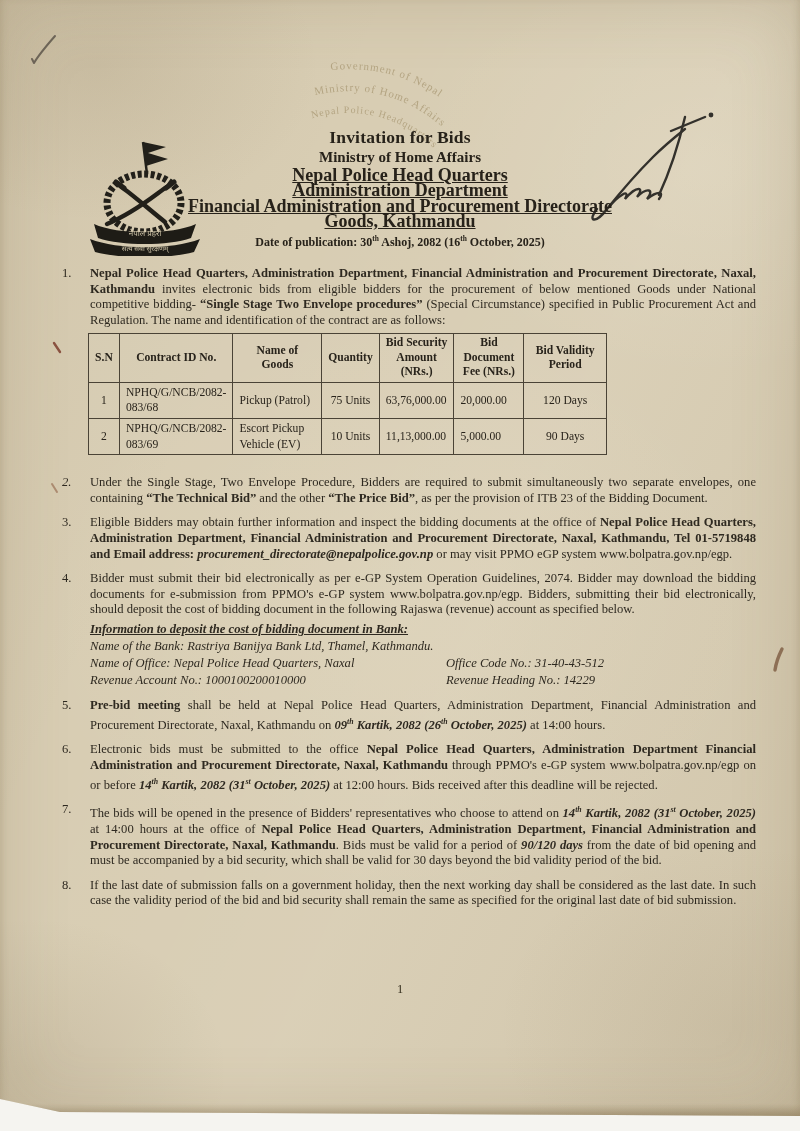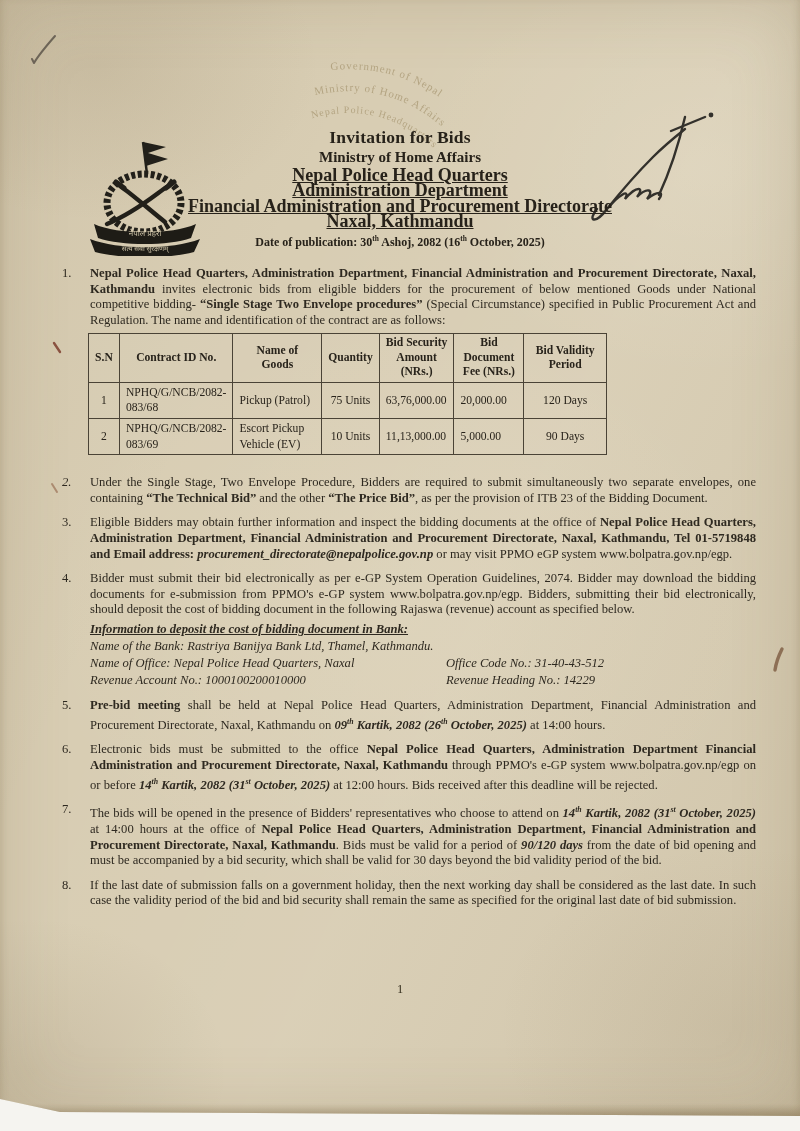--- a/index.html
+++ b/index.html
@@ -126,21 +126,21 @@
       <circle cx="126" cy="12" r="2.4" fill="#33312c" stroke="none"></circle>
     </g>
   </svg>
 
   <div class="hdr">
     <div class="title">Invitation for Bids</div>
     <div class="l-big">Ministry of Home Affairs</div>
     <div class="l-sm">Nepal Police Head Quarters</div>
     <div class="l-sm">Administration Department</div>
     <div class="l-sm">Financial Administration and Procurement Directorate</div>
-    <div class="l-sm">Naxal, Kathmandu</div>
+    <div class="l-sm">Goods, Kathmandu</div>
     <div class="date"><span>Date of publication: 30</span><sup>th</sup><span> Ashoj, 2082 (16</span><sup>th</sup><span> October, 2025)</span></div>
   </div>
 
   <div class="content">
 
     <div class="item">
       <div class="num">1.</div>
       <div class="txt">
         <span><span style="font-weight: bold;">Nepal Police Head Quarters, Administration Department, Financial Administration and Procurement Directorate, Naxal, Kathmandu</span><span> invites electronic bids from eligible bidders for the procurement of below mentioned Goods under National competitive bidding- </span><span style="font-weight: bold;">“Single Stage Two Envelope procedures”</span><span> (Special Circumstance) specified in Public Procurement Act and Regulation. The name and identification of the contract are as follows:</span></span>
         <table class="bids">

